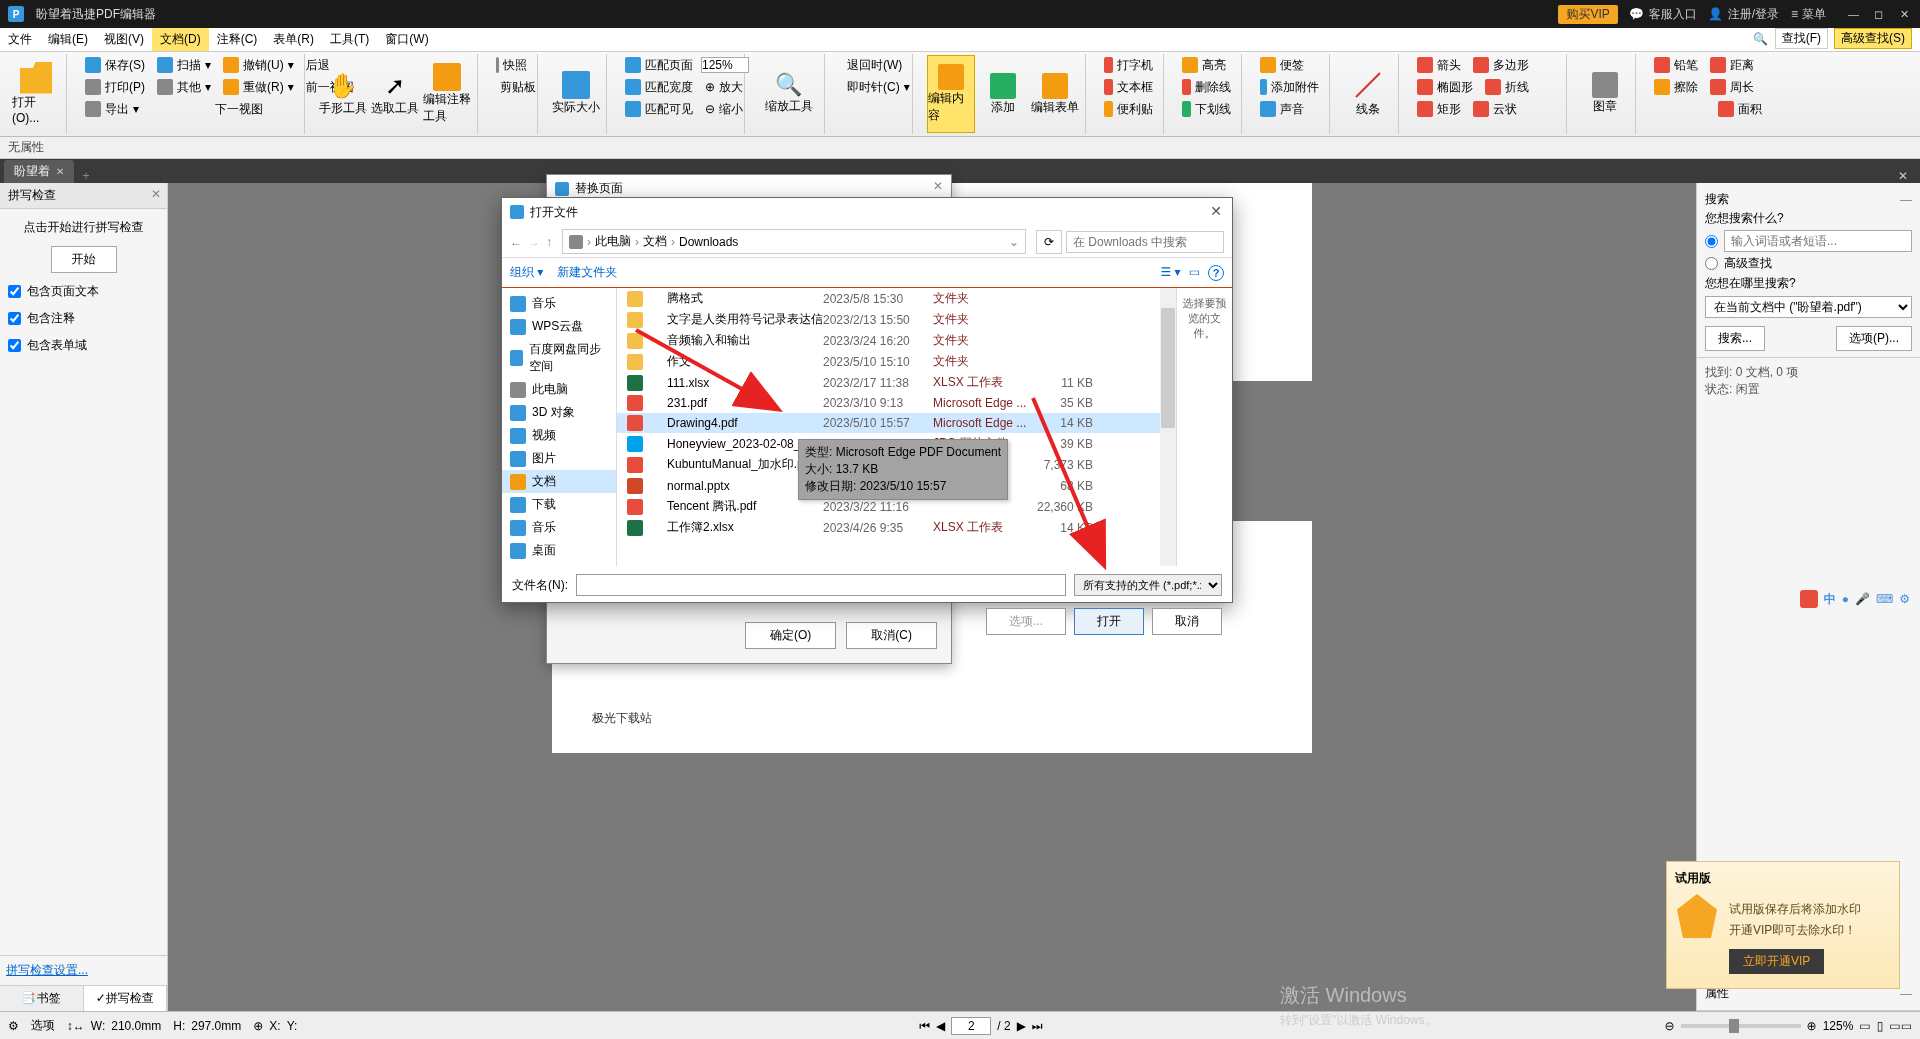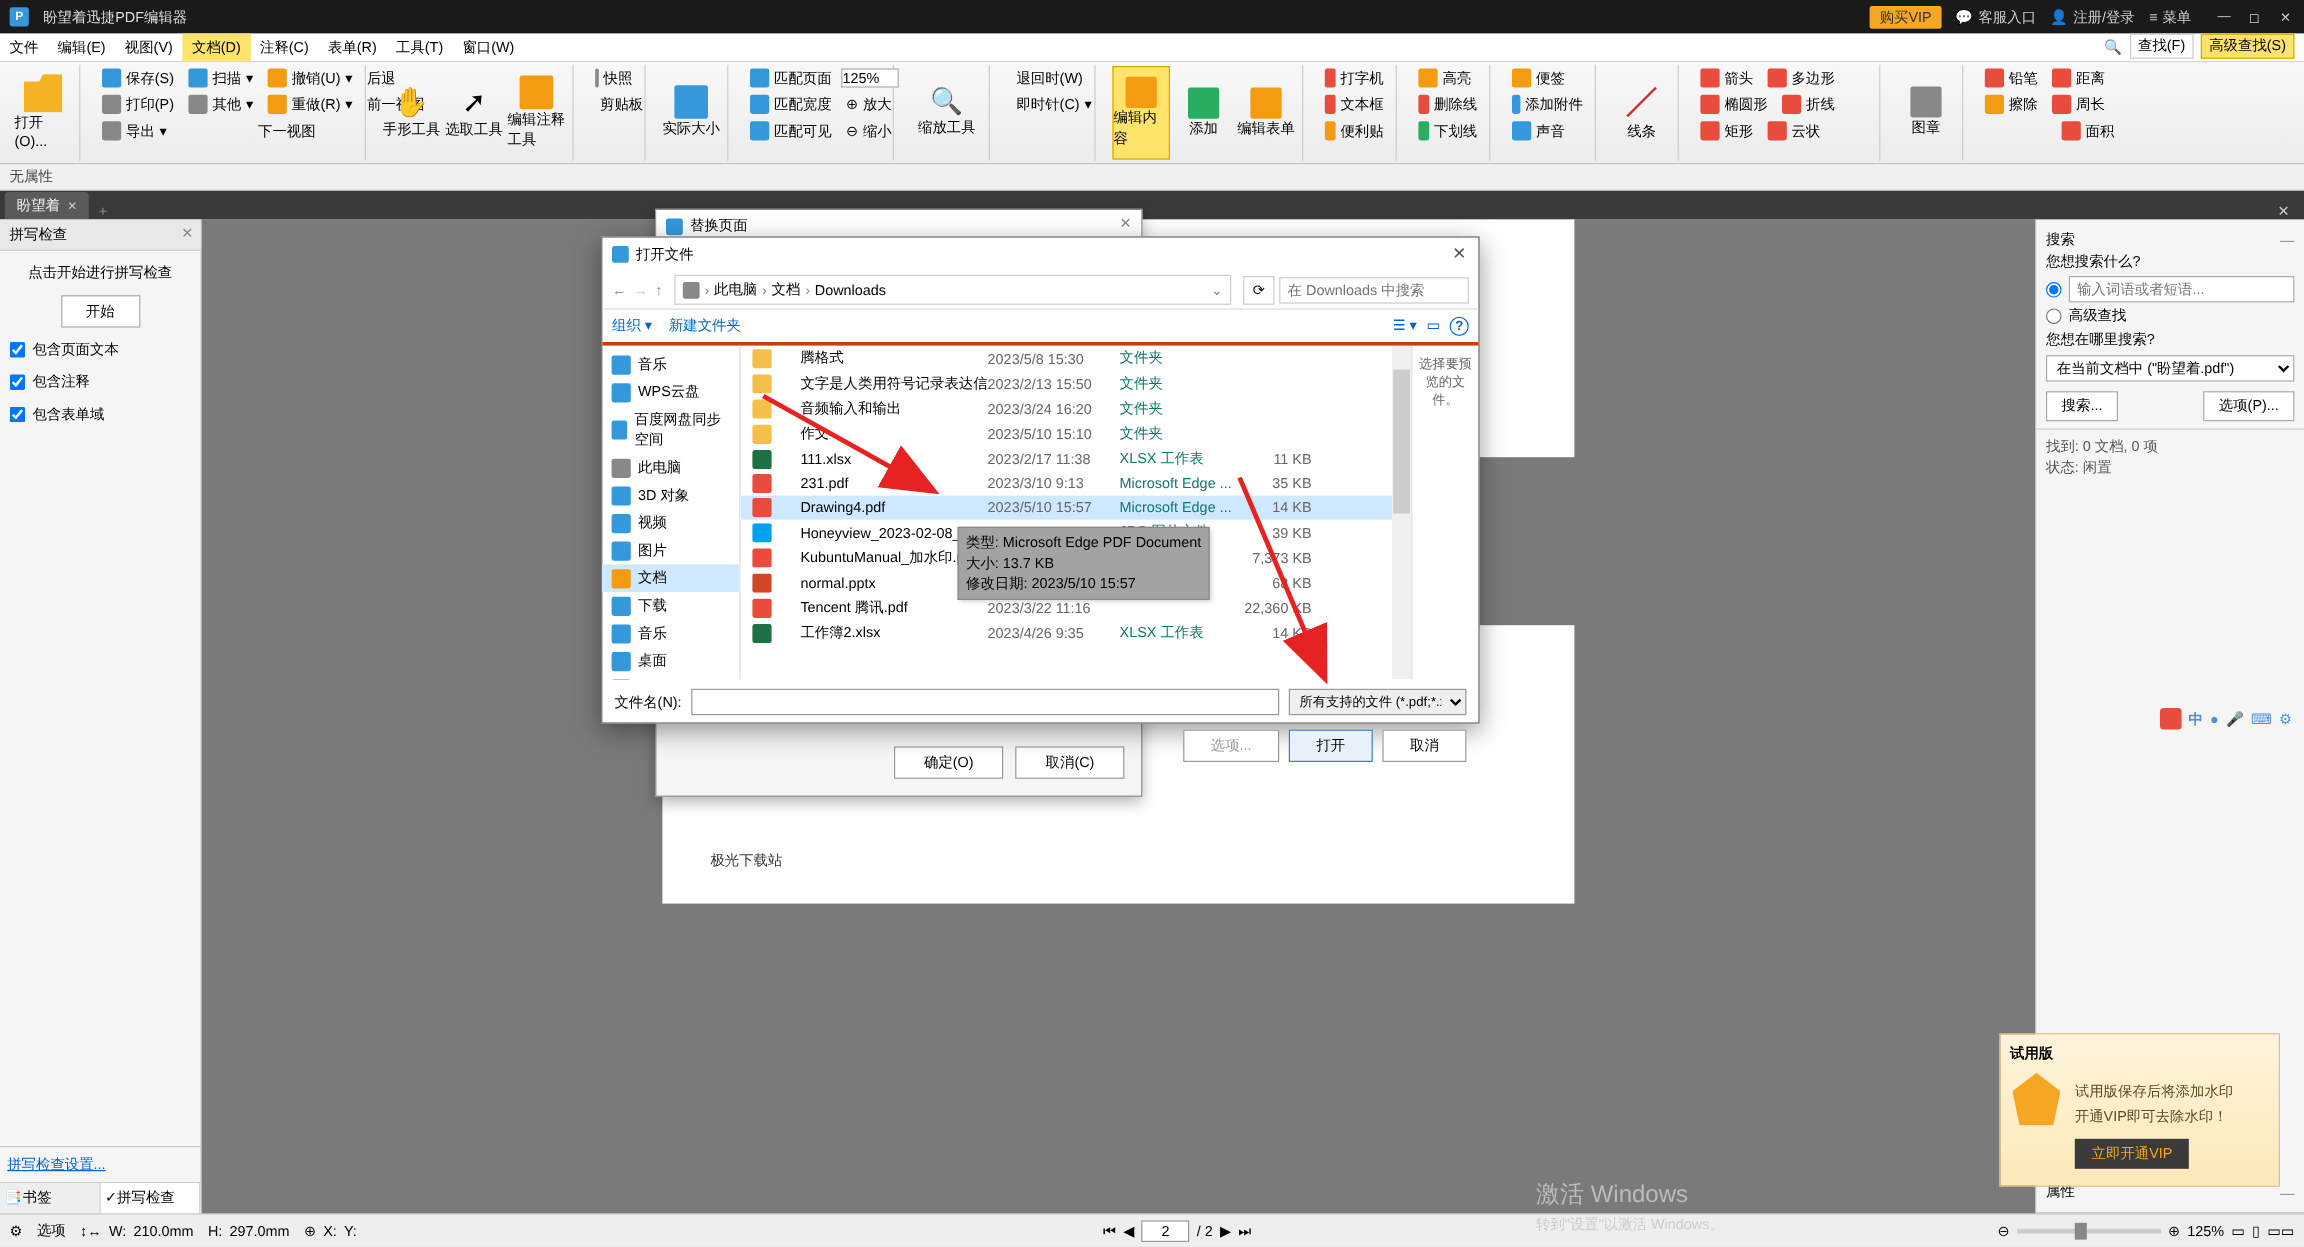--- a/index.html
+++ b/index.html
@@ -33,21 +33,21 @@
 .add-tab{color:#888;padding:0 8px;cursor:pointer}
 .main-area{display:flex;height:calc(1039px - 28px - 24px - 85px - 22px - 24px - 28px)}
 .left-panel{width:168px;background:#f5f5f5;border-right:1px solid #ccc;display:flex;flex-direction:column}
 .left-panel .lp-header{background:#e8e8e8;padding:4px 8px;border-bottom:1px solid #ccc;position:relative}
 .left-panel .lp-close{position:absolute;right:6px;top:4px;cursor:pointer;color:#888}
 .left-panel .lp-body{padding:10px 8px;display:flex;flex-direction:column;gap:10px;flex:1}
 .left-panel .start-btn{background:#fff;border:1px solid #aaa;padding:4px 20px;align-self:center;cursor:pointer}
 .left-panel .chk{display:flex;align-items:center;gap:6px}
 .left-panel .settings-link{color:#0066cc;text-decoration:underline;padding:6px;cursor:pointer;border-top:1px solid #ccc}
 .left-panel .lp-tabs{display:flex;border-top:1px solid #ccc}
-.left-panel .lp-tab{flex:1;padding:4px;border-right:1px solid #ccc;cursor:pointer;background:#eee}
+.left-panel .lp-tab{flex:1;padding:4px;text-align:center;border-right:1px solid #ccc;cursor:pointer;background:#eee}
 .left-panel .lp-tab.active{background:#fff}
 .doc-area{flex:1;background:#7a7a7a;position:relative;display:flex;justify-content:center;align-items:flex-start;overflow:hidden}
 .page{background:#fff;width:760px;margin-top:-2px;padding:20px 40px;font-size:16px;line-height:2;color:#333;font-family:"SimSun",serif}
 .page2{margin-top:140px}
 .right-panel{width:224px;background:#f5f5f5;border-left:1px solid #ccc;display:flex;flex-direction:column}
 .rp-section{border-bottom:1px solid #ccc;padding:6px 8px}
 .rp-header{display:flex;justify-content:space-between;align-items:center;padding:2px 0}
 .rp-header .collapse{cursor:pointer;color:#888}
 .rp-input{width:100%;border:1px solid #aaa;padding:3px 6px;margin:4px 0}
 .rp-radio{display:flex;align-items:center;gap:6px;margin:3px 0}
@@ -70,38 +70,38 @@
 .dialog-open{position:absolute;left:501px;top:197px;width:732px;height:406px;background:#fff;border:1px solid #666;box-shadow:0 6px 20px rgba(0,0,0,.4)}
 .dialog-open .do-title{height:28px;display:flex;align-items:center;padding:0 8px;gap:6px}
 .dialog-open .do-close{position:absolute;right:10px;top:5px;cursor:pointer;color:#555;font-size:14px}
 .dialog-open .do-nav{height:32px;display:flex;align-items:center;padding:0 8px;gap:4px;border-bottom:1px solid #ddd}
 .dialog-open .do-arrows{display:flex;gap:6px;color:#888}
 .dialog-open .do-arrows span{cursor:pointer}
 .dialog-open .do-path{flex:1;border:1px solid #ccc;padding:3px 6px;margin:0 6px;display:flex;align-items:center;gap:4px}
 .dialog-open .do-path .sep{color:#888}
 .dialog-open .do-refresh{border:1px solid #ccc;width:26px;height:24px;display:flex;align-items:center;justify-content:center;cursor:pointer}
 .dialog-open .do-search{border:1px solid #ccc;width:158px;padding:3px 6px;color:#999}
-.dialog-open .do-toolbar{height:30px;display:flex;align-items:center;padding:0 8px;gap:14px;border-bottom:3px solid #c2410c}
+.dialog-open .do-toolbar{height:30px;display:flex;align-items:center;padding:0 8px;gap:14px;border-bottom:1px solid #c2410c}
 .dialog-open .do-toolbar span{color:#0066cc;cursor:pointer}
 .dialog-open .do-body{display:flex;height:278px}
 .dialog-open .do-sidebar{width:115px;border-right:1px solid #ddd;overflow-y:auto;padding:4px 0}
 .dialog-open .sb-item{display:flex;align-items:center;gap:6px;padding:3px 8px;cursor:pointer}
 .dialog-open .sb-item.active{background:#cde8ff}
 .dialog-open .sb-item .sb-icon{width:16px;height:16px;display:inline-block}
 .dialog-open .do-files{flex:1;overflow:hidden;position:relative}
 .dialog-open .file-header{display:flex;background:#fff;border-bottom:1px solid #ddd;padding:4px 0;color:#555}
 .dialog-open .fh-name{flex:0 0 206px;padding-left:10px}
 .dialog-open .fh-date{flex:0 0 110px}
 .dialog-open .fh-type{flex:0 0 100px}
 .dialog-open .fh-size{flex:0 0 80px;text-align:right;padding-right:20px}
 .dialog-open .file-row{display:flex;padding:2px 0;cursor:pointer;align-items:center}
 .dialog-open .file-row.selected{background:#cde8ff}
 .dialog-open .fr-name{flex:0 0 206px;padding-left:10px;display:flex;align-items:center;gap:24px;white-space:nowrap;overflow:hidden;text-overflow:ellipsis}
 .dialog-open .fr-date{flex:0 0 110px;color:#666}
-.dialog-open .fr-type{flex:0 0 100px;color:#0f766e;white-space:nowrap;overflow:hidden;text-overflow:ellipsis}
+.dialog-open .fr-type{flex:0 0 100px;color:#7f1d1d;white-space:nowrap;overflow:hidden;text-overflow:ellipsis}
 .dialog-open .fr-size{flex:0 0 80px;text-align:right;color:#666;padding-right:20px}
 .dialog-open .file-icon{width:16px;height:16px;display:inline-block;flex-shrink:0}
 .dialog-open .do-scrollbar{position:absolute;right:0;top:0;bottom:0;width:16px;background:#f0f0f0}
 .dialog-open .do-scrollthumb{position:absolute;width:14px;left:1px;top:20px;height:120px;background:#ccc}
 .dialog-open .do-preview{width:56px;border-left:1px solid #ddd;padding:8px 4px;text-align:center;color:#666;font-size:11px}
 .dialog-open .do-footer{padding:8px 10px;display:flex;align-items:center;gap:8px}
 .dialog-open .do-footer-buttons{padding:4px 10px 10px;display:flex;justify-content:flex-end;gap:8px}
 .dialog-open .fname-input{flex:1;border:1px solid #999;padding:3px 6px}
 .dialog-open .ftype-select{width:148px;border:1px solid #999;padding:3px 4px;font-size:11px}
 .dialog-open .do-ft-btn{border:1px solid #999;padding:4px 22px;cursor:pointer;background:#fff}

